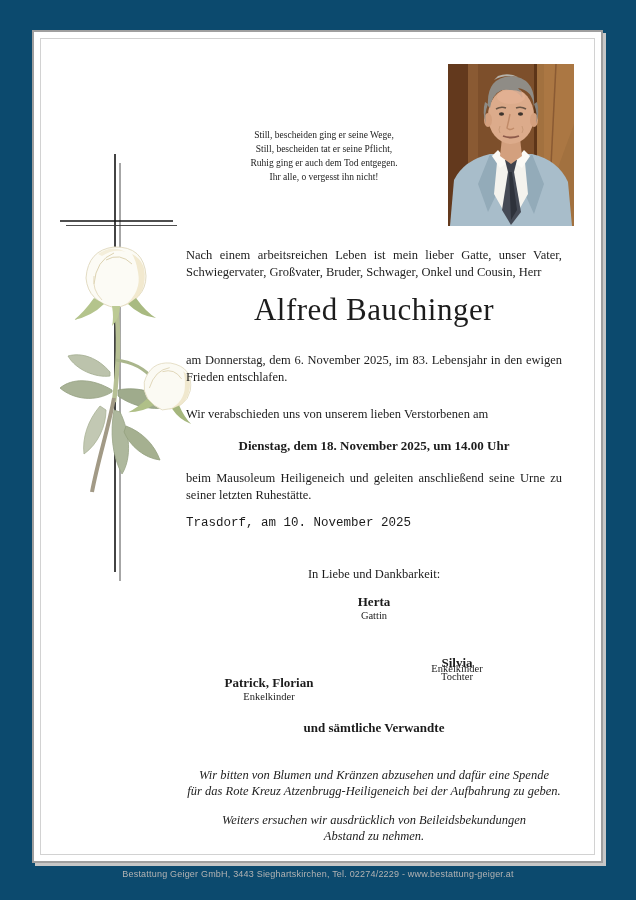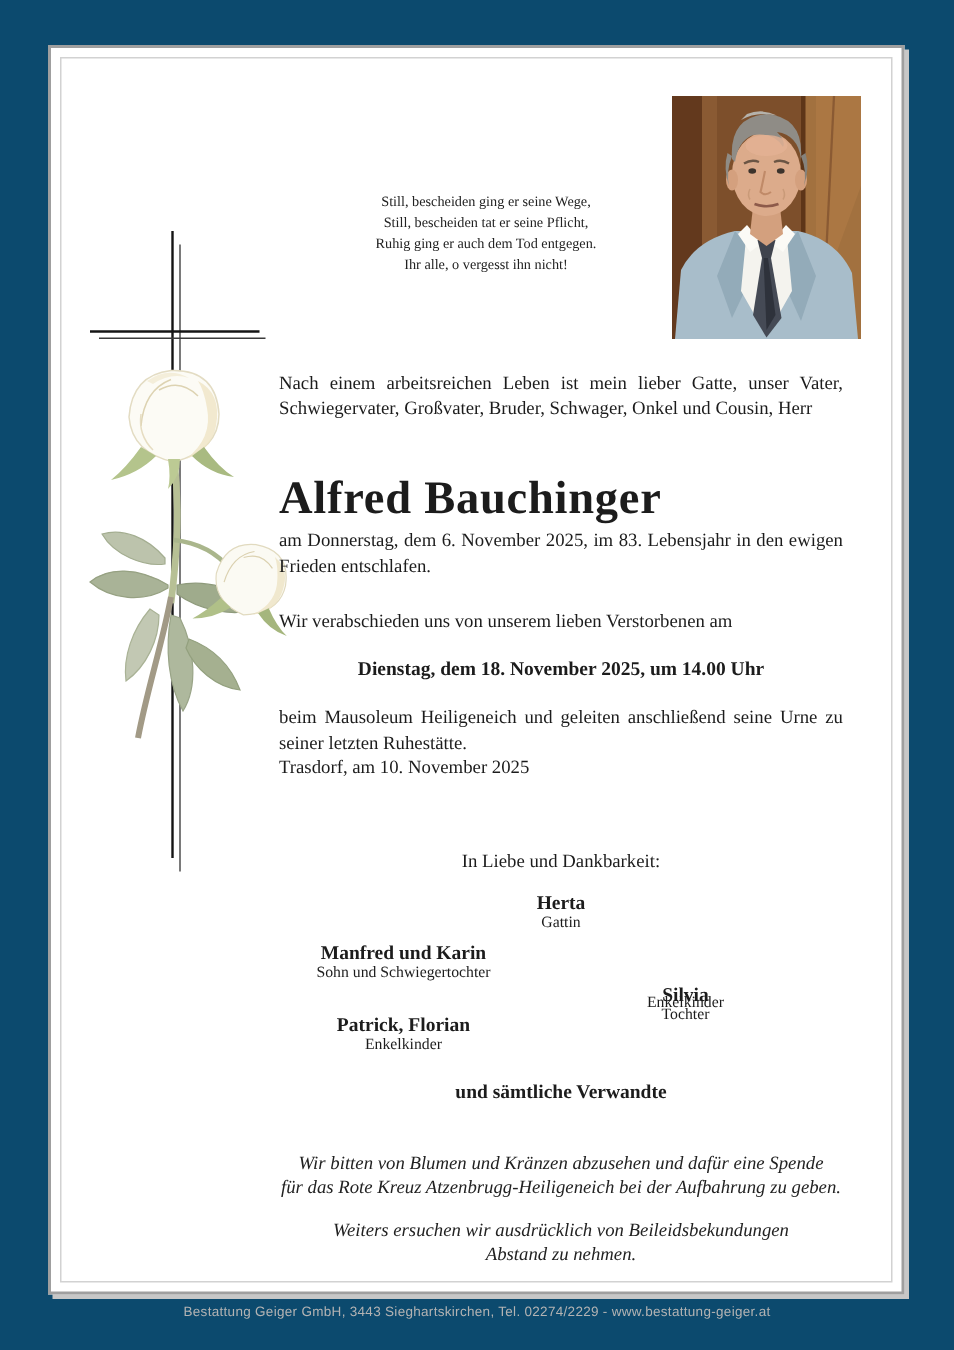--- a/index.html
+++ b/index.html
@@ -6,26 +6,26 @@
   .stage{position:relative;width:636px;height:900px;background:#0c4a6e;overflow:hidden;
          font-family:"Liberation Serif","DejaVu Serif",serif;color:#1c1c1c;}
   .card{position:absolute;left:32px;top:30px;width:567px;height:829px;background:#ffffff;
         border:2px solid #9f9f9f;box-shadow:3px 3px 0 #c7c7c7;}
   .innerframe{position:absolute;left:6px;top:6px;right:6px;bottom:6px;border:1px solid #d2d2d2;pointer-events:none;}
   .abs{position:absolute;}
   .poem{left:175px;top:96px;width:230px;text-align:center;font-size:9.5px;line-height:14px;color:#222;}
   .poem div{white-space:nowrap;}
   .col{left:152px;width:376px;}
   .intro{top:215px;text-align:justify;font-size:12.5px;line-height:16.5px;}
-  .name{top:282px;font-size:31px;font-weight:bold;letter-spacing:.5px;}
+  .name{top:260px;text-align:center;font-size:31px;font-weight:normal;letter-spacing:.5px;}
   .deathinfo{top:320px;text-align:justify;font-size:12.5px;line-height:16.5px;}
   .farewellintro{top:375px;font-size:12.5px;}
   .farewelldate{top:406px;text-align:center;font-size:13px;font-weight:bold;}
   .farewellplace{top:438px;text-align:justify;font-size:12.5px;line-height:16.5px;}
-  .dateline{top:472px;font-size:12.5px;}
+  .dateline{top:484px;font-size:12.5px;font-family:Liberation Mono, monospace;}
   .gratitude{top:535px;text-align:center;font-size:12.5px;}
   .mourner{text-align:center;}
   .mourner .names{font-size:13px;font-weight:bold;line-height:15px;}
   .mourner .relation{font-size:10.5px;line-height:13px;}
   .m-herta{left:152px;top:562px;width:376px;}
   .m-manfred{left:115px;top:595px;width:240px;}
   .m-silvia{left:343px;top:623px;width:160px;}
   .m-patrick{left:115px;top:643px;width:240px;}
   .m-sophie{left:338px;top:630px;width:170px;}
   .m-sophie .names{width:150px;margin:0 auto;}
@@ -145,24 +145,20 @@
     <div class="abs col farewellintro">Wir verabschieden uns von unserem lieben Verstorbenen am</div>
     <div class="abs col farewelldate">Dienstag, dem 18. November 2025, um 14.00 Uhr</div>
     <div class="abs col farewellplace">beim Mausoleum Heiligeneich und geleiten anschließend seine Urne zu seiner letzten Ruhestätte.</div>
     <div class="abs col dateline">Trasdorf, am 10. November 2025</div>
     <div class="abs col gratitude">In Liebe und Dankbarkeit:</div>
 
     <div class="abs mourner m-herta">
       <div class="names">Herta</div>
       <div class="relation">Gattin</div>
     </div>
-    <div class="abs mourner m-manfred">
-      <div class="names">Manfred und Karin</div>
-      <div class="relation">Sohn und Schwiegertochter</div>
-    </div>
     <div class="abs mourner m-silvia">
       <div class="names">Silvia</div>
       <div class="relation">Tochter</div>
     </div>
     <div class="abs mourner m-patrick">
       <div class="names">Patrick, Florian</div>
       <div class="relation">Enkelkinder</div>
     </div>
     <div class="abs mourner m-sophie">
       <div class="relation">Enkelkinder</div>

